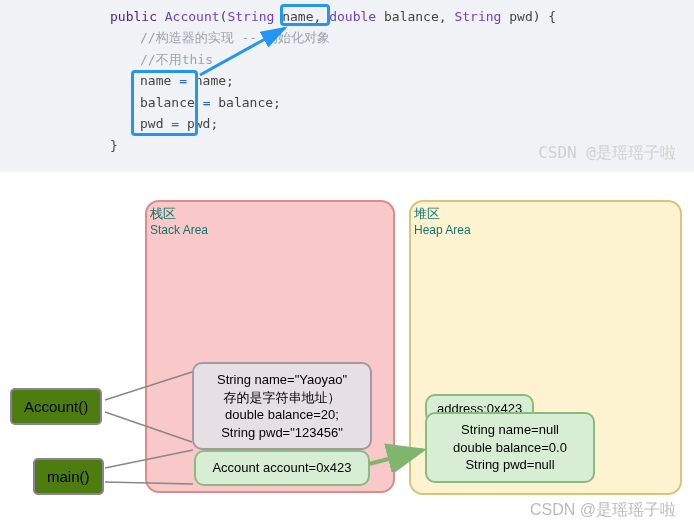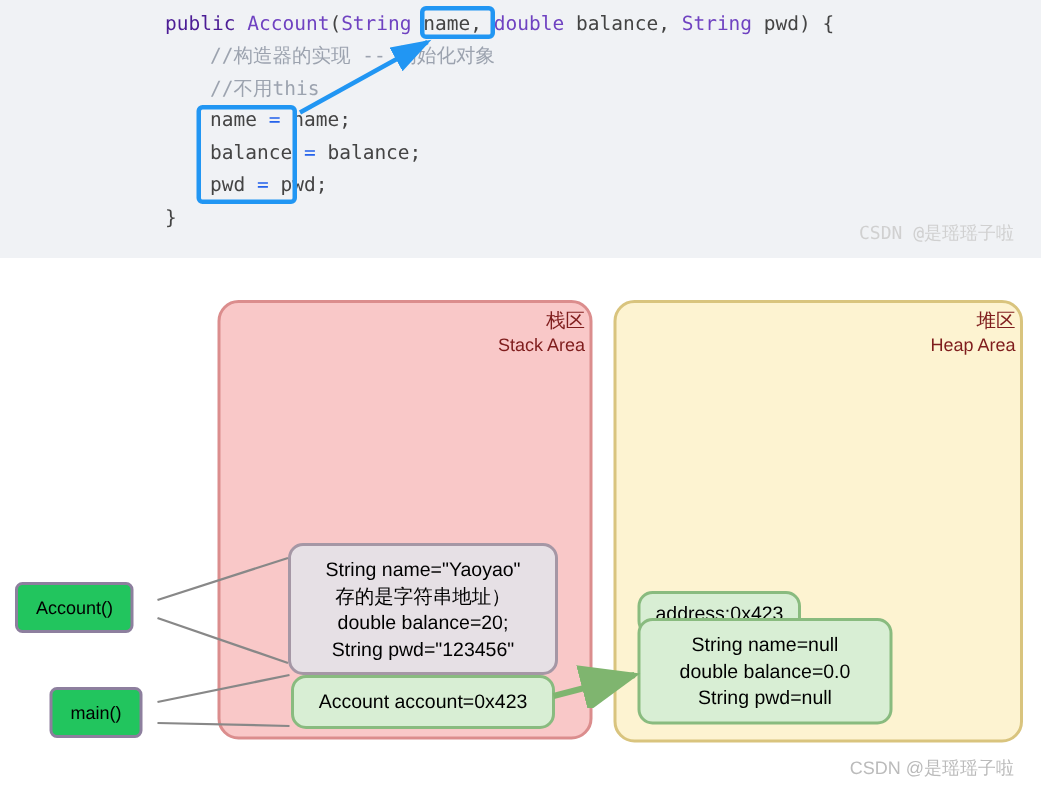--- a/index.html
+++ b/index.html
@@ -4,31 +4,31 @@
 <style>
 *{box-sizing:border-box;margin:0;padding:0}
 body{font-family:Arial,sans-serif;width:694px;height:531px;background:#fff;position:relative}
 .code-block{background:#f0f2f5;padding:6px 0 6px 110px;font-family:Consolas,monospace;font-size:13px;line-height:1.65;position:relative;color:#444;height:172px}
 .kw{color:#4c1d95}
 .type{color:#6f42c1}
 .comment{color:#9ca3af;}
 .op{color:#2563eb}
 .blue-box{position:absolute;border:3px solid #2196f3;border-radius:4px}
 .arrow-svg{position:absolute;pointer-events:none}
-.watermark{position:absolute;color:#d0d0d0;font-size:12px}
+.watermark{position:absolute;color:#d0d0d0;font-size:16px}
 .diagram{position:relative;height:355px}
 .area-box{position:absolute;border-radius:14px;border:2px solid}
 .stack-area{left:145px;top:28px;width:250px;height:293px;background:#f9c8c8;border-color:#db8d8d}
 .heap-area{left:409px;top:28px;width:273px;height:295px;background:#fdf3d1;border-color:#d9c47e}
-.area-title{text-align:right;font-size:12px;padding:3px;color:#7f1d1d}
+.area-title{text-align:left;font-size:12px;padding:3px;color:#0f766e}
 .area-title .cn{font-size:13px}
 .inner-box{position:absolute;border-radius:10px;border:2px solid;padding:7px;font-size:13px;text-align:center;line-height:1.35}
 .gray-box{background:#e6e0e5;border-color:#a597a5}
 .green-box{background:#d8eed4;border-color:#89bb7f}
-.btn-box{position:absolute;border:2px solid;border-radius:5px;padding:8px 12px;font-size:12px;background:#22c55e;border-color:#8d7f9e}
+.btn-box{position:absolute;border:2px solid;border-radius:5px;padding:8px 12px;font-size:15px;background:#4d7c0f;border-color:#8d7f9e}
 .green-arrow{position:absolute}
 </style>
 </head>
 <body>
 
 <div class="code-block">
   <div>
     <span class="kw">public</span>
     <span class="type">Account</span>(<span class="type">String</span> <span>name</span>, <span class="type">double</span> <span>balance</span>, <span class="type">String</span> <span>pwd</span>) {
   </div>

